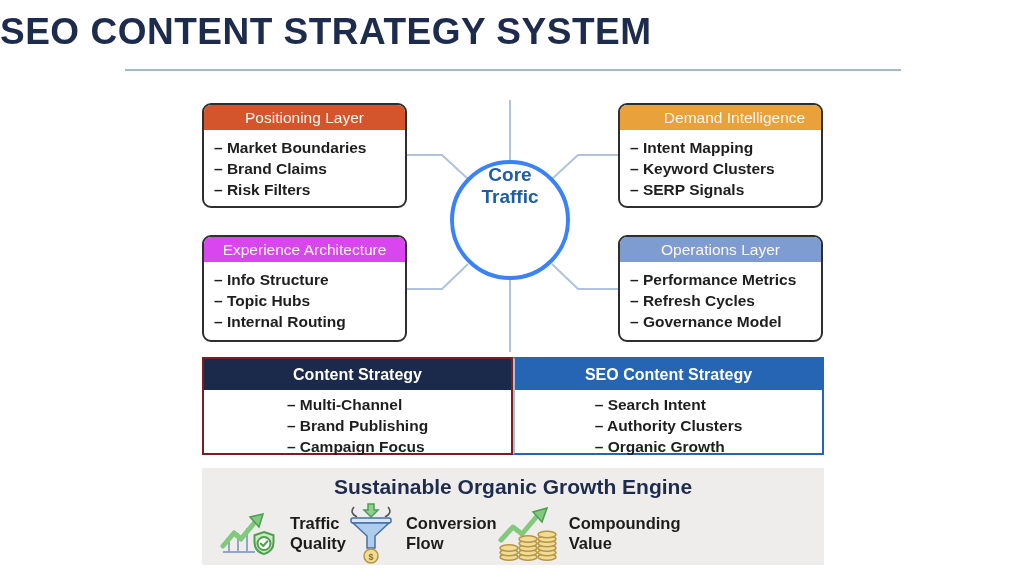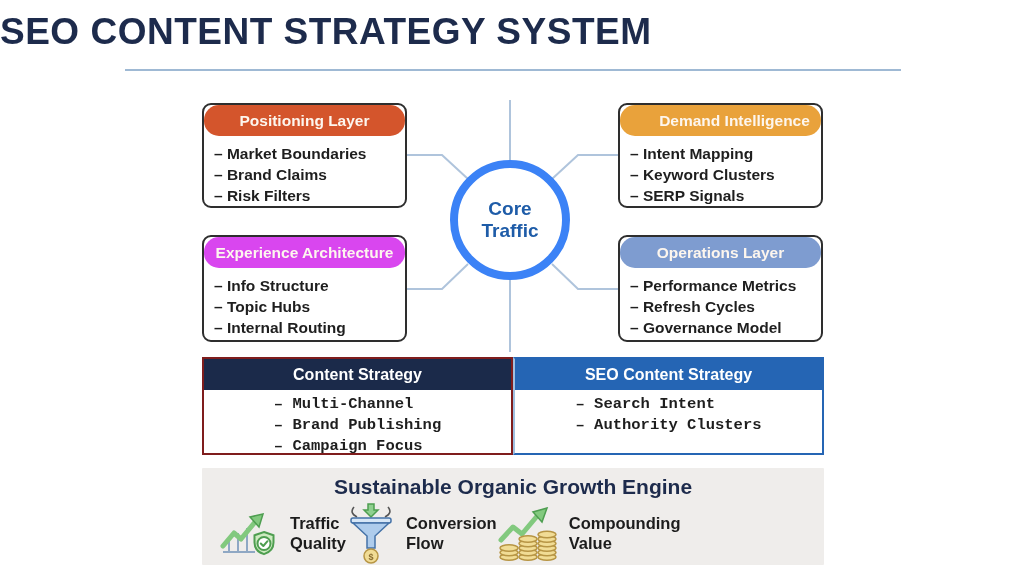--- a/index.html
+++ b/index.html
@@ -23,52 +23,52 @@
   .qbox {
     position:absolute; width:205px; box-sizing:border-box;
     background:#ffffff; border:2.5px solid #2E2E2E; border-radius:9px;
     overflow:hidden; z-index:2;
   }
   .qbox.tl { left:202px; top:103px; height:105px; }
   .qbox.tr { left:618px; top:103px; height:105px; }
   .qbox.bl { left:202px; top:235px; height:107px; }
   .qbox.br { left:618px; top:235px; height:107px; }
   .qhead {
-    height:31px; display:flex; align-items:center; justify-content:center;
-    color:#FDF6EE; font-size:15.5px; font-weight:700;border-radius:15px;
+    height:25px; display:flex; align-items:center; justify-content:center;
+    color:#FDF6EE; font-size:15.5px; font-weight:400;
   }
   .qitems { margin:0; padding:7px 10px 0 10px; list-style:none; }
   .qitems li {
     font-size:15.5px; font-weight:600; color:#1E1E1E; line-height:21px;
     white-space:nowrap;
   }
   
   .core-circle {
     position:absolute; left:450px; top:160px; width:120px; height:120px;
-    box-sizing:border-box; border:8px solid #3b82f6; border-radius:50%;
+    box-sizing:border-box; border:4px solid #3b82f6; border-radius:50%;
     background:#ffffff; z-index:3;
-    display:flex; flex-direction:column; align-items:center; justify-content:center;
+    display:flex; flex-direction:column; align-items:center; justify-content:flex-start;
     color:#1E5CA8; font-size:19px; font-weight:800; line-height:22px;
   }
   
   .cmp-col {
     position:absolute; top:357px; width:311px; height:98px; box-sizing:border-box;
     background:#ffffff; z-index:2;
   }
   .cmp-col.left  { left:202px; border:2px solid #7f1d1d; }
   .cmp-col.right { left:513px; border:2px solid #2565B4; border-left:2px solid #9FC0E0; }
   .cmp-head {
     height:31px; display:flex; align-items:center; justify-content:center;
     color:#ffffff; font-size:16px; font-weight:700;
   }
   .cmp-body { text-align:center; padding-top:4px; }
   .cmp-body ul {
     display:inline-block; text-align:left; margin:0; padding:0; list-style:none;
   }
-  .cmp-body li { font-size:15.5px; font-weight:600; color:#1E1E1E; line-height:21px;font-family:Liberation Mono, monospace; }
+  .cmp-body li { font-size:15.5px; font-weight:600; color:#1E1E1E; line-height:21px; }
   
   .growth-panel {
     position:absolute; left:202px; top:468px; width:622px; height:97px;
     background:#EFEDEB; border-radius:1px; z-index:2;
   }
   .growth-title {
     text-align:center; padding-top:7px; font-size:21px; font-weight:800; color:#1D2B4C;
   }
   .growth-row {
     display:flex; justify-content:flex-start; align-items:center;
@@ -146,20 +146,21 @@
       </ul>
     </div>
   </div>
 
   <div class="cmp-col right">
     <div class="cmp-head" style="background-color: rgb(37, 101, 180);">SEO Content Strategy</div>
     <div class="cmp-body">
       <ul>
         <li>– Search Intent</li>
         <li>– Authority Clusters</li>
+        <li>– Organic Growth</li>
       </ul>
     </div>
   </div>
 
   <div class="growth-panel">
     <div class="growth-title">Sustainable Organic Growth Engine</div>
     <div class="growth-row">
 
       <div class="growth-item">
         <svg width="62" height="56" viewBox="0 0 62 56">

